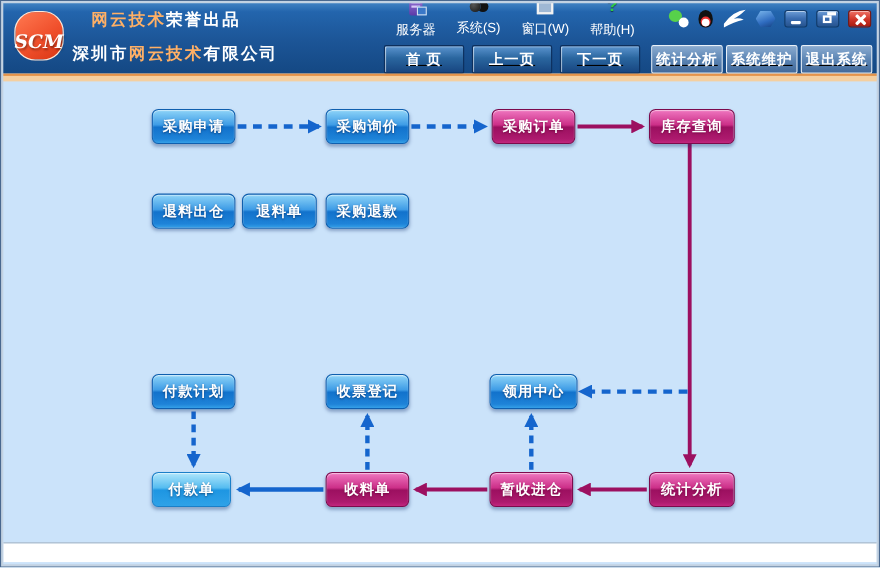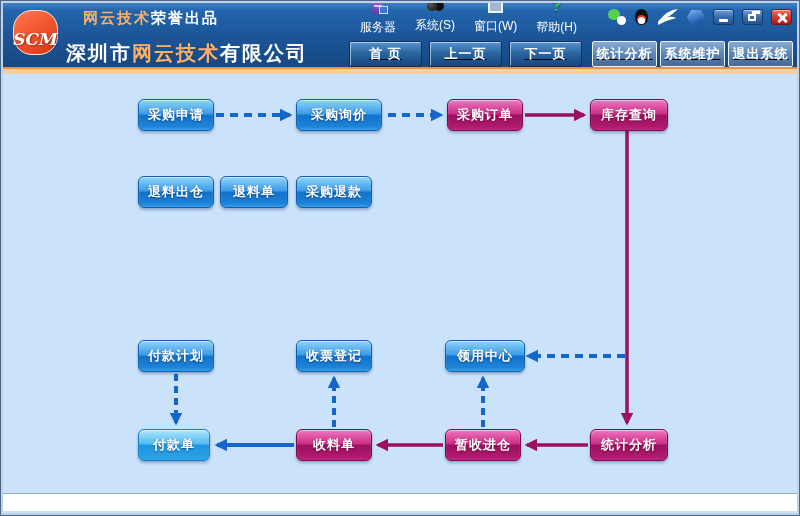--- a/index.html
+++ b/index.html
@@ -13,21 +13,21 @@
   
   .titlebar { position:absolute; left:0; top:0; width:800px; height:67px;
     background:linear-gradient(180deg,#4a8bca 0%,#2365ad 16%,#1c5597 55%,#144883 100%); }
   .logo { position:absolute; left:13px; top:10px; width:45px; height:45px;
     background:linear-gradient(145deg,#ff7a52 0%,#f0502c 55%,#d93614 100%);
     border:1px solid #ffe8d8; border-radius:19px; color:#fff;
     font-family:"DejaVu Serif", serif; font-style:italic; font-weight:bold; font-size:17px;
     display:flex; align-items:flex-end; justify-content:center; padding-bottom:5px;
     text-shadow:1px 1px 2px rgba(0,0,0,.4); }
   .brandline1 { position:absolute; left:83px; top:9px; font-size:15px; font-weight:bold; letter-spacing:2px; color:#fff; }
-  .brandline2 { position:absolute; left:66px; top:40px; font-size:20px; font-weight:bold; letter-spacing:2px; color:#fff; }
+  .brandline2 { position:absolute; left:66px; top:40px; font-size:15px; font-weight:bold; letter-spacing:2px; color:#fff; }
   .hl { color:#ffb066; }
 
   .menubar { position:absolute; left:357px; top:0; height:33px; display:flex; align-items:center; gap:13px; }
   .menu-item { display:flex; align-items:center; gap:5px; color:#fff; font-size:12px; cursor:default; padding:2px 3px;flex-direction:column; }
   .ico { display:inline-block; position:relative; }
   .ico-server { width:12px; height:16px; background:linear-gradient(180deg,#9a7ad8,#5c3aa8); border-radius:2px; }
   .ico-server::before { content:""; position:absolute; left:2px; top:3px; width:8px; height:2px; background:#d8c8f8; box-shadow:0 4px 0 #d8c8f8; }
   .ico-server::after { content:""; position:absolute; right:-4px; bottom:0; width:7px; height:6px; background:#3a78c8; border:1px solid #d0e0f0; }
   .ico-system { width:17px; height:12px; }
   .ico-system::before { content:""; position:absolute; left:0; top:1px; width:10px; height:10px; border-radius:50%;
@@ -163,21 +163,21 @@
       <line x1="625" y1="282" x2="528" y2="282" stroke="#1565cd" stroke-width="4" stroke-dasharray="8 6" marker-end="url(#ab)"></line>
       <line x1="176" y1="300" x2="176" y2="349" stroke="#1565cd" stroke-width="4" stroke-dasharray="7 5" marker-end="url(#ab)"></line>
       <line x1="334" y1="353" x2="334" y2="304" stroke="#1565cd" stroke-width="4" stroke-dasharray="7 5" marker-end="url(#ab)"></line>
       <line x1="483" y1="353" x2="483" y2="304" stroke="#1565cd" stroke-width="4" stroke-dasharray="7 5" marker-end="url(#ab)"></line>
       <line x1="294" y1="371" x2="217" y2="371" stroke="#1565cd" stroke-width="4" marker-end="url(#ab)"></line>
       <line x1="443" y1="371" x2="378" y2="371" stroke="#9c1060" stroke-width="3.5" marker-end="url(#am)"></line>
       <line x1="588" y1="371" x2="527" y2="371" stroke="#9c1060" stroke-width="3.5" marker-end="url(#am)"></line>
     </svg>
 
     <div class="node blue" style="left:138px;top:25px;width:76px">采购申请</div>
-    <div class="node blue" style="left:296px;top:25px;width:86px">采购询价</div>
+    <div class="node blue" style="left:296px;top:25px;width:76px">采购询价</div>
     <div class="node magenta" style="left:447px;top:25px;width:76px">采购订单</div>
     <div class="node magenta" style="left:590px;top:25px;width:78px">库存查询</div>
 
     <div class="node blue" style="left:138px;top:102px;width:76px">退料出仓</div>
     <div class="node blue" style="left:220px;top:102px;width:68px">退料单</div>
     <div class="node blue" style="left:296px;top:102px;width:76px">采购退款</div>
 
     <div class="node blue" style="left:138px;top:266px;width:76px">付款计划</div>
     <div class="node blue" style="left:296px;top:266px;width:76px">收票登记</div>
     <div class="node blue" style="left:445px;top:266px;width:80px">领用中心</div>

